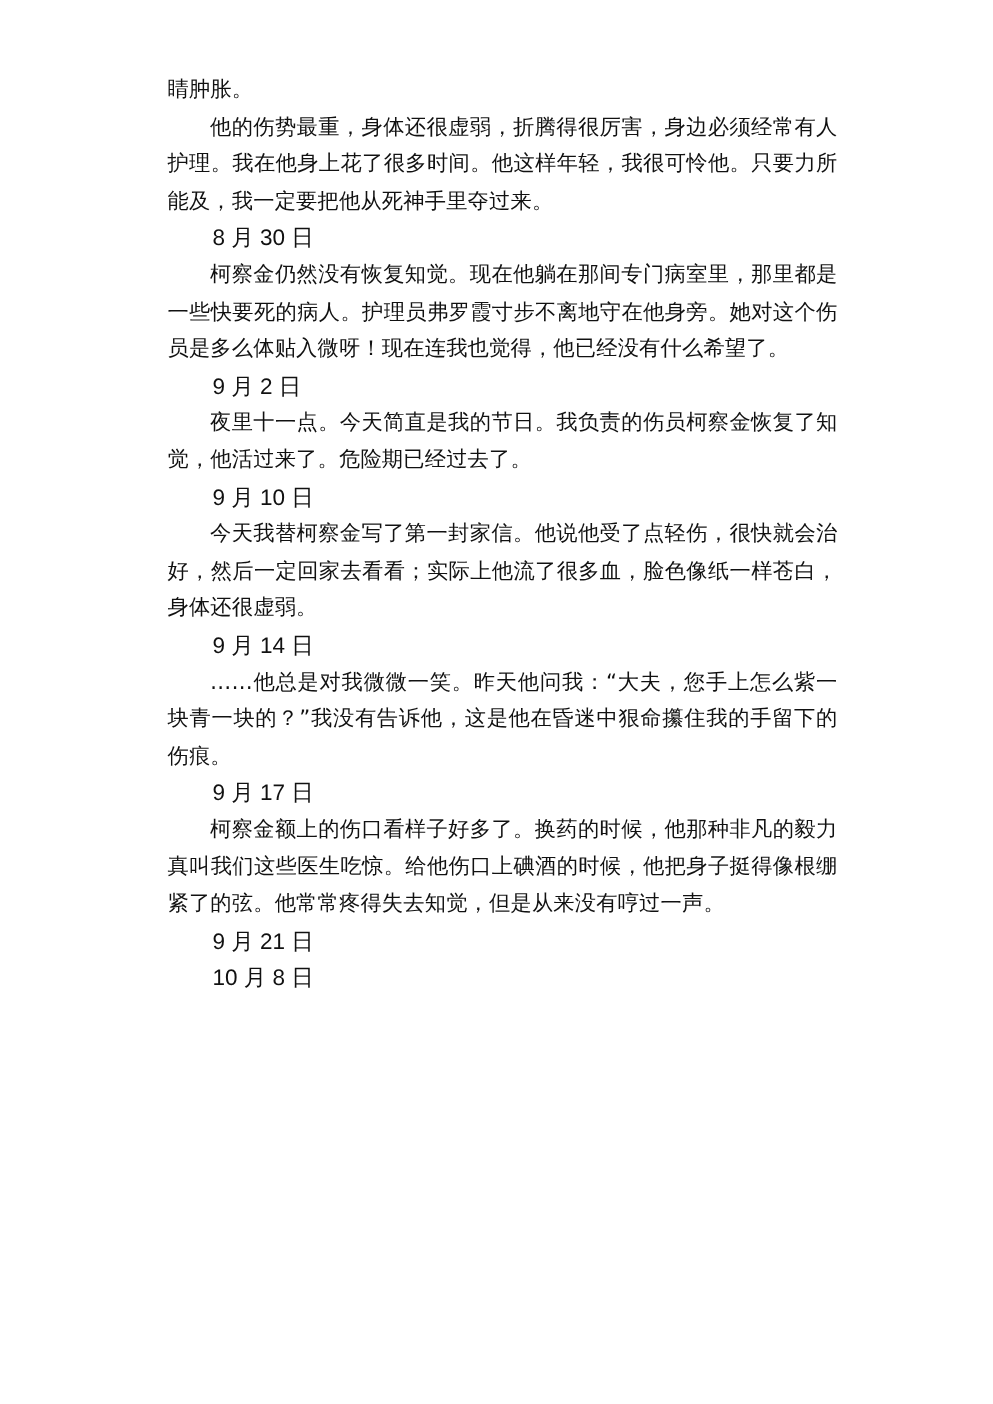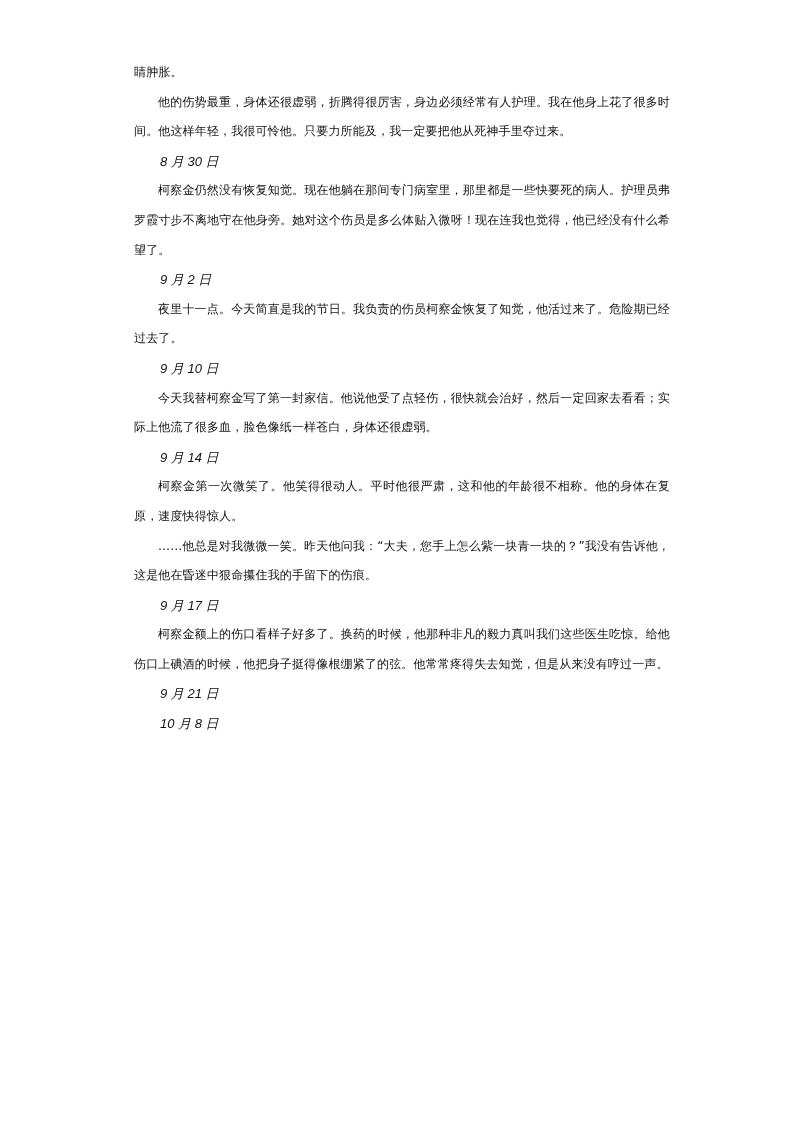--- a/index.html
+++ b/index.html
@@ -1,35 +1,34 @@
 <!DOCTYPE html>
 <html><head>
 <meta charset="utf-8">
 <style>
   html, body { margin: 0; padding: 0; background: #ffffff; }
   body { width: 794px; height: 1123px; position: relative; overflow: hidden;
          font-family: "DejaVu Sans", "Liberation Sans", sans-serif; color: #111; }
   .page { position: absolute; left: 134px; top: 58px; width: 536px; }
-  .para { margin: 0; font-size: 12px; line-height: 29.6px; text-align: justify; text-indent: 2em; letter-spacing: 0.15px; }
+  .para { margin: 0; font-size: 17px; line-height: 29.6px; text-align: justify; text-indent: 2em; letter-spacing: 0.15px; }
   .para.noindent { text-indent: 0; }
-  .date { margin: 0; font-size: 13px; line-height: 29.6px; text-indent: 2em;
-          font-family: "Liberation Sans", sans-serif; font-style: italic; }
+  .date { margin: 0; font-size: 18px; line-height: 29.6px; text-indent: 2em;
+          font-family: "Liberation Sans", sans-serif; }
 </style>
 </head>
 <body>
 
 <div class="page">
   <p class="para noindent">睛肿胀。</p>
   <p class="para">他的伤势最重，身体还很虚弱，折腾得很厉害，身边必须经常有人护理。我在他身上花了很多时间。他这样年轻，我很可怜他。只要力所能及，我一定要把他从死神手里夺过来。</p>
   <p class="date">8 月 30 日</p>
   <p class="para">柯察金仍然没有恢复知觉。现在他躺在那间专门病室里，那里都是一些快要死的病人。护理员弗罗霞寸步不离地守在他身旁。她对这个伤员是多么体贴入微呀！现在连我也觉得，他已经没有什么希望了。</p>
   <p class="date">9 月 2 日</p>
   <p class="para">夜里十一点。今天简直是我的节日。我负责的伤员柯察金恢复了知觉，他活过来了。危险期已经过去了。</p>
   <p class="date">9 月 10 日</p>
   <p class="para">今天我替柯察金写了第一封家信。他说他受了点轻伤，很快就会治好，然后一定回家去看看；实际上他流了很多血，脸色像纸一样苍白，身体还很虚弱。</p>
   <p class="date">9 月 14 日</p>
-  <p class="para">柯察金第一次微笑了。他笑得很动人。平时他很严肃，这和他的年龄很不相称。他的身体在复原，速度快得惊人。</p>
   <p class="para">……他总是对我微微一笑。昨天他问我：“大夫，您手上怎么紫一块青一块的？”我没有告诉他，这是他在昏迷中狠命攥住我的手留下的伤痕。</p>
   <p class="date">9 月 17 日</p>
   <p class="para">柯察金额上的伤口看样子好多了。换药的时候，他那种非凡的毅力真叫我们这些医生吃惊。给他伤口上碘酒的时候，他把身子挺得像根绷紧了的弦。他常常疼得失去知觉，但是从来没有哼过一声。</p>
   <p class="date">9 月 21 日</p>
   <p class="date">10 月 8 日</p>
 </div>
 
 </body></html>

